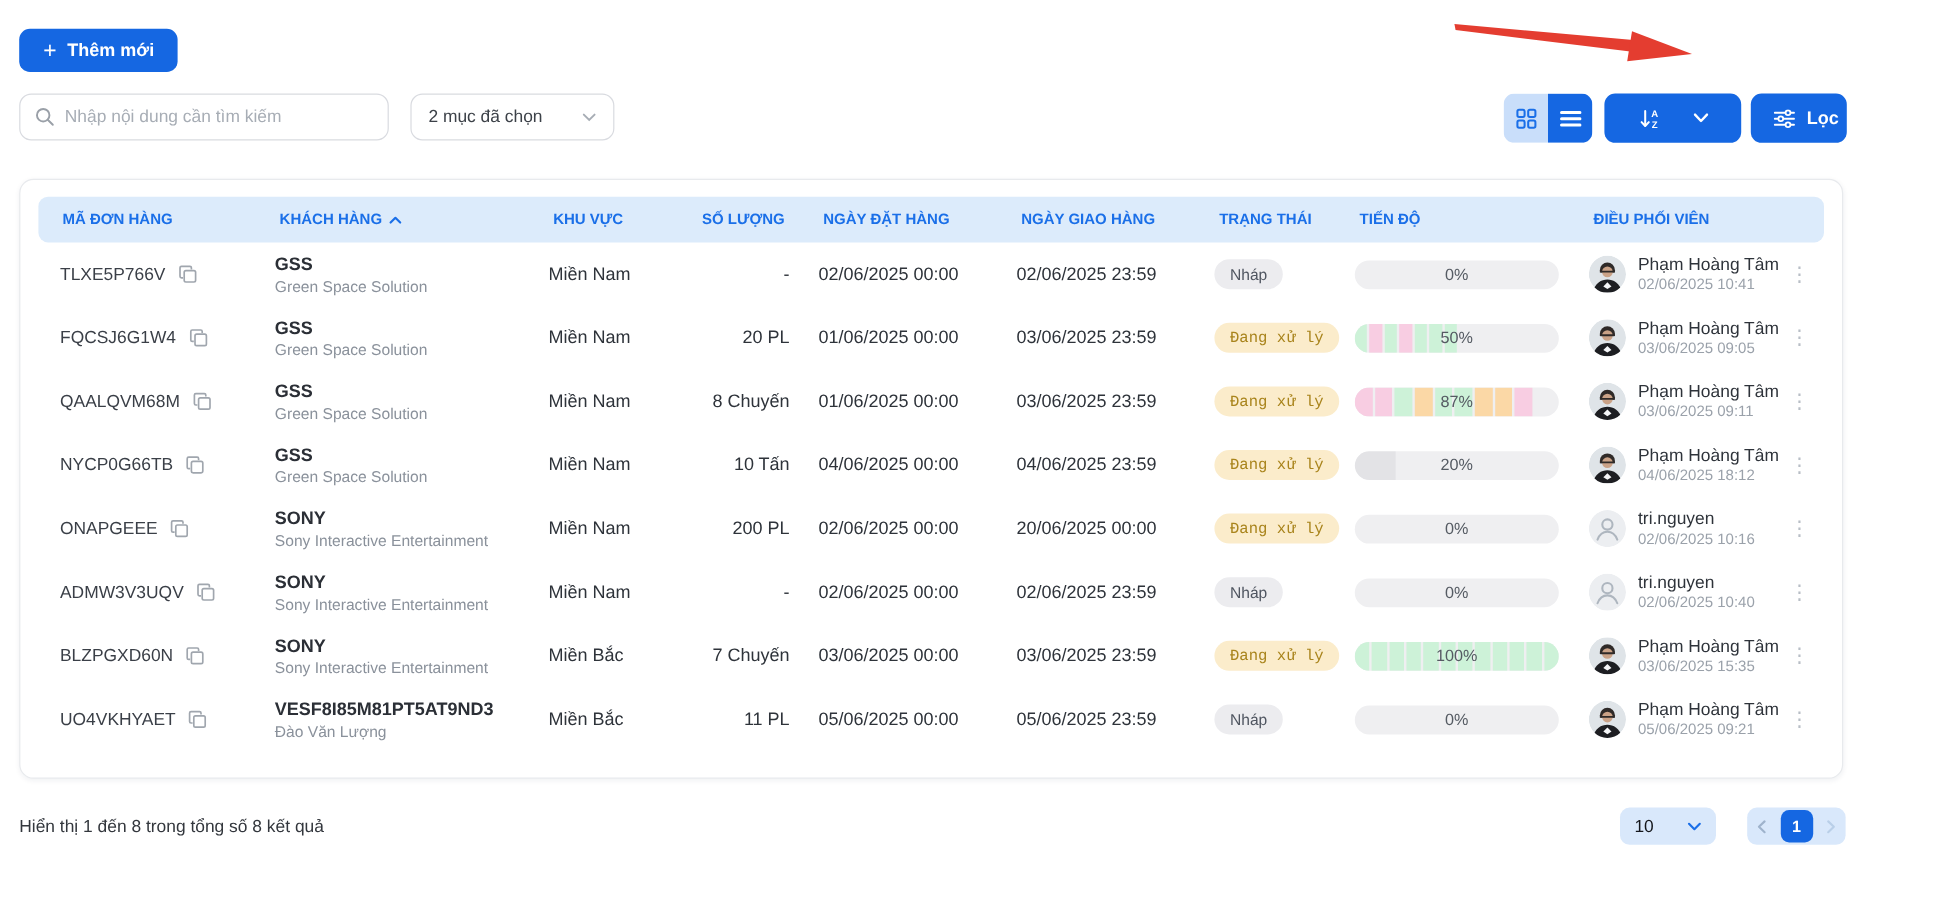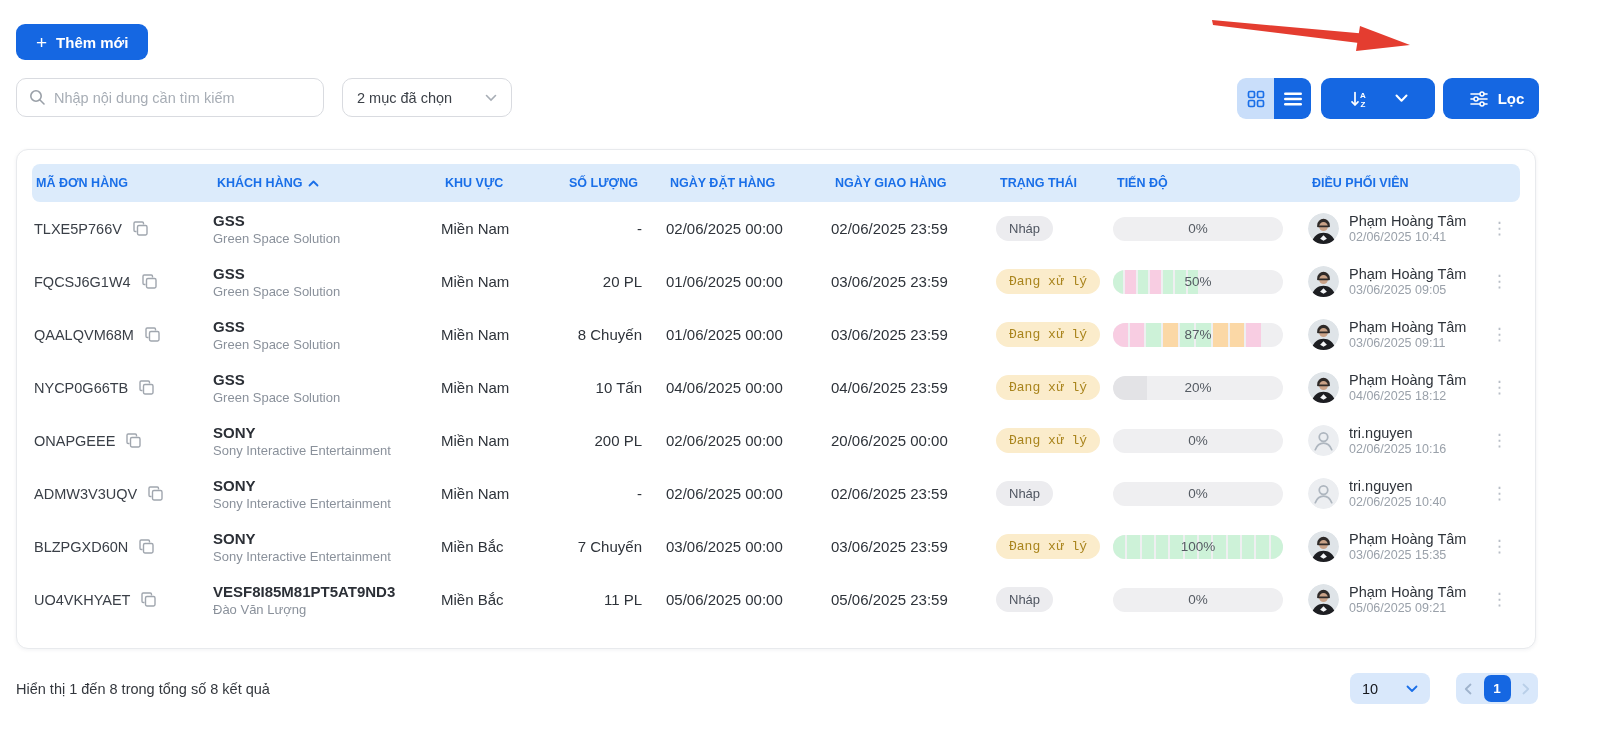--- a/index.html
+++ b/index.html
@@ -41,33 +41,34 @@
   }
   .select-type { width:170px; margin-left:18px; }
   .select-region { width:278px; margin-left:18px; }
   .filters-spacer { flex:1; }
   .view-toggle { display:flex; height:41px; border-radius:9px; overflow:hidden; }
   .view-btn { width:37px; display:flex; align-items:center; justify-content:center;
               border:none; cursor:pointer; }
   .view-btn.grid { background:#c9defa; }
   .view-btn.list { background:#1567e2; }
   .sort-btn { height:41px; width:114px; margin-left:10px; justify-content:center; gap:26px; }
-  .filter-btn { height:41px; width:96px; margin-left:8px; justify-content:center; gap:10px;padding-left:12px; }
+  .filter-btn { height:41px; width:80px; margin-left:8px; justify-content:center; gap:10px;padding-left:12px; }
 
   
   .card {
     margin: 30px 75px 0 16px; width:1520px; height:500px;
     background:#fff; border:1px solid #e8eaed; border-radius:12px;
     box-shadow: 0 1px 4px rgba(20,30,60,.06);
     padding: 14px 15px 10px 15px;
   }
   .trow {
     display:grid;
     grid-template-columns: 181px 228px 120px 105px 165px 165px 117px 195px 1fr;
     align-items:center;
+    padding-left:16px;
   }
   .thead {
     background:#dcebfb; border-radius:8px; height:38px;
     color:#1a6fe8; font-size:12.5px; font-weight:700;
   }
   .th { padding-left:4px; display:flex; align-items:center; gap:6px; cursor:pointer; }
   .th.qty { justify-content:center; padding-right:24px; }
   .tbody-row { height:53px; cursor:pointer; }
   .cell-code { display:flex; align-items:center; gap:10px; font-size:14.5px; color:#3a3f47; padding-left:2px; }
   .copy-btn { background:none; border:none; cursor:pointer; display:flex; padding:0; }

